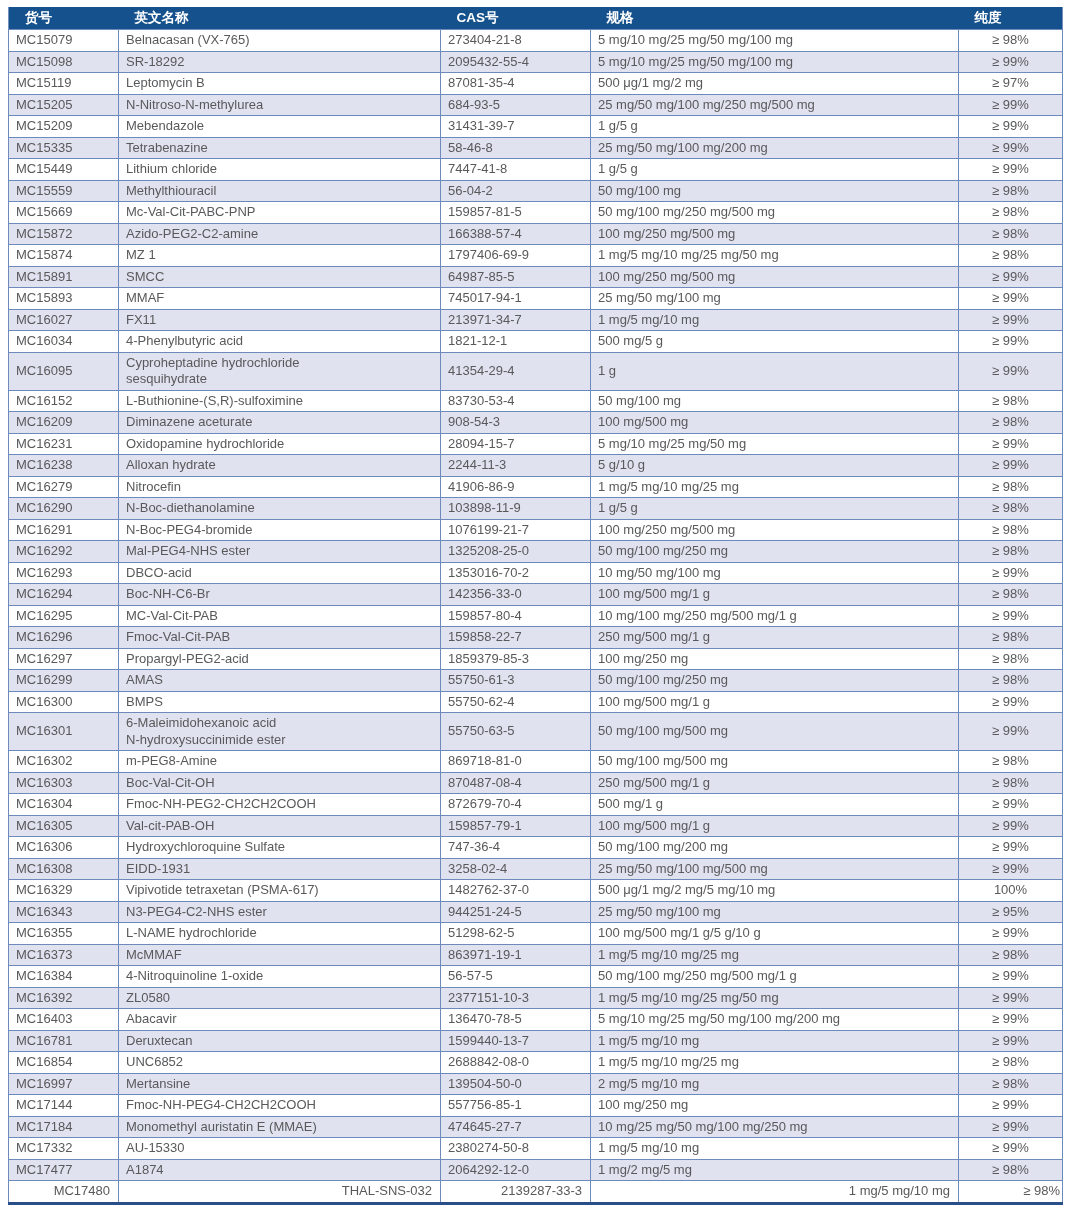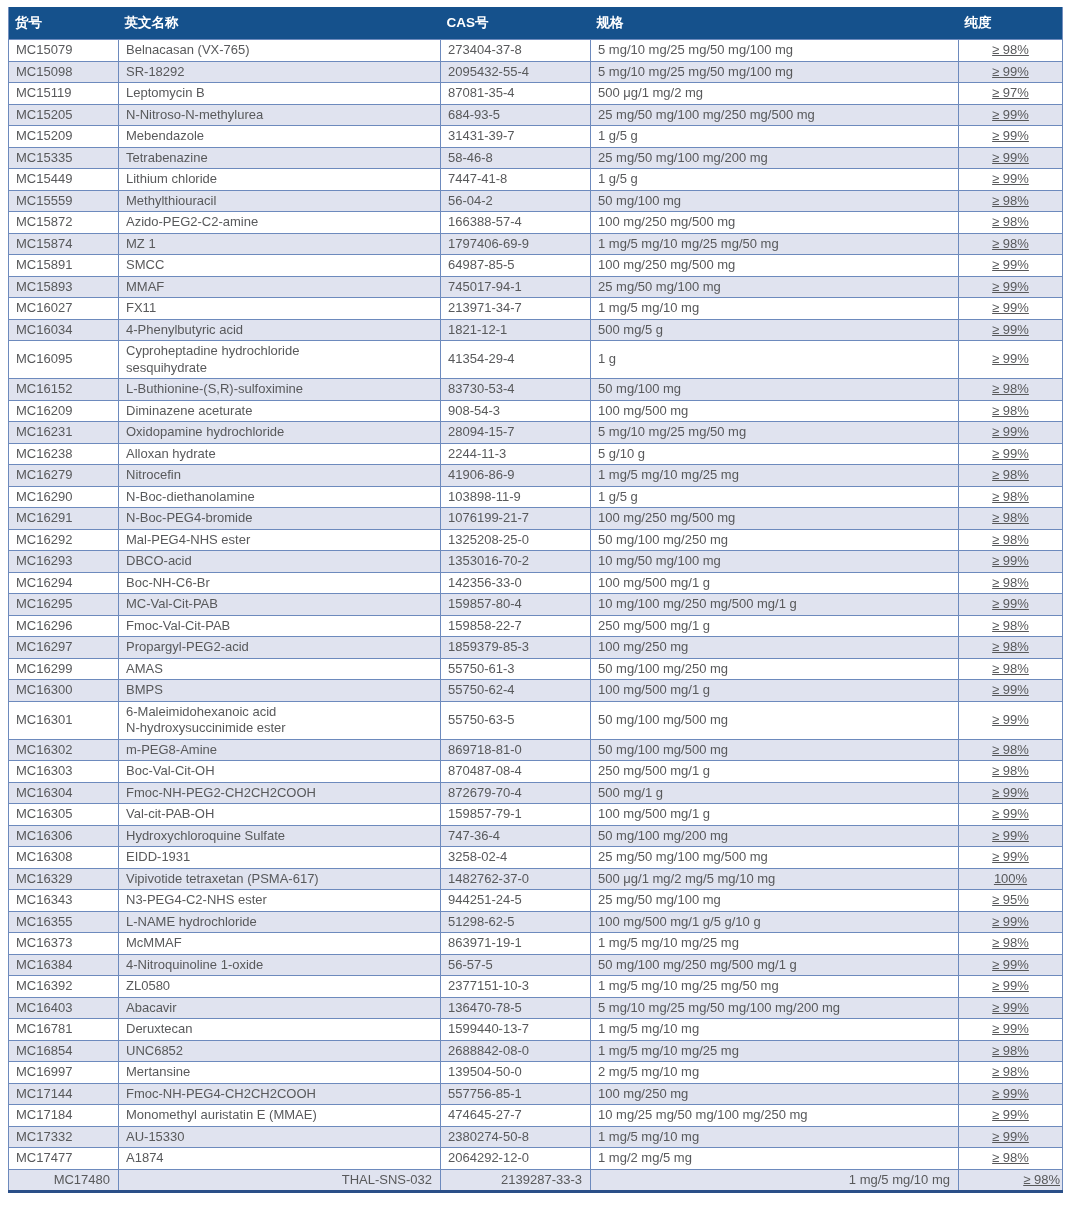--- a/index.html
+++ b/index.html
@@ -29,22 +29,22 @@
   col.c-cas    { width: 150px; }
   col.c-spec   { width: 368px; }
   col.c-purity { width: 104px; }
 
   thead th {
     background: #15518c;
     color: #ffffff;
     font-size: 13.5px;
     font-weight: 600;
     text-align: left;
-    height: 32px;
-    padding: 0 8px 0 6px;
+    height: 22px;
+    padding: 0 8px 0 16px;
     line-height: 22px;
     white-space: nowrap;
     overflow: hidden;
   }
   thead th.center { text-align: left; }
 
   tbody td {
     font-size: 13px;
     color: #58595b;
     line-height: 16.5px;
@@ -53,21 +53,20 @@
     overflow: hidden;
     white-space: nowrap;
   }
   tbody td.name-cell {
     white-space: pre-line; 
   }
   tbody td.center {
     text-align: center;
     padding-left: 2px;
     padding-right: 2px;
-    text-decoration: underline;
   }
   tbody tr:nth-child(even) td {
     background: #e0e3ef;
   }
   tbody tr:nth-child(odd) td {
     background: #ffffff;
   }
   tbody tr:last-child td {
     border-bottom: 3px solid #2a4f88;
     text-align: right;
@@ -91,21 +90,21 @@
         <th>英文名称</th>
         <th>CAS号</th>
         <th>规格</th>
         <th class="center">纯度</th>
       </tr>
     </thead>
     <tbody id="catalog-body">
   <tr>
     <td>MC15079</td>
     <td class="name-cell">Belnacasan (VX-765)</td>
-    <td>273404-37-8</td>
+    <td>273404-21-8</td>
     <td>5 mg/10 mg/25 mg/50 mg/100 mg</td>
     <td class="center">≥ 98%</td>
   </tr>
 
   <tr>
     <td>MC15098</td>
     <td class="name-cell">SR-18292</td>
     <td>2095432-55-4</td>
     <td>5 mg/10 mg/25 mg/50 mg/100 mg</td>
     <td class="center">≥ 99%</td>
@@ -152,20 +151,27 @@
   </tr>
 
   <tr>
     <td>MC15559</td>
     <td class="name-cell">Methylthiouracil</td>
     <td>56-04-2</td>
     <td>50 mg/100 mg</td>
     <td class="center">≥ 98%</td>
   </tr>
 
+  <tr>
+    <td>MC15669</td>
+    <td class="name-cell">Mc-Val-Cit-PABC-PNP</td>
+    <td>159857-81-5</td>
+    <td>50 mg/100 mg/250 mg/500 mg</td>
+    <td class="center">≥ 98%</td>
+  </tr>
 
   <tr>
     <td>MC15872</td>
     <td class="name-cell">Azido-PEG2-C2-amine</td>
     <td>166388-57-4</td>
     <td>100 mg/250 mg/500 mg</td>
     <td class="center">≥ 98%</td>
   </tr>
 
   <tr>

